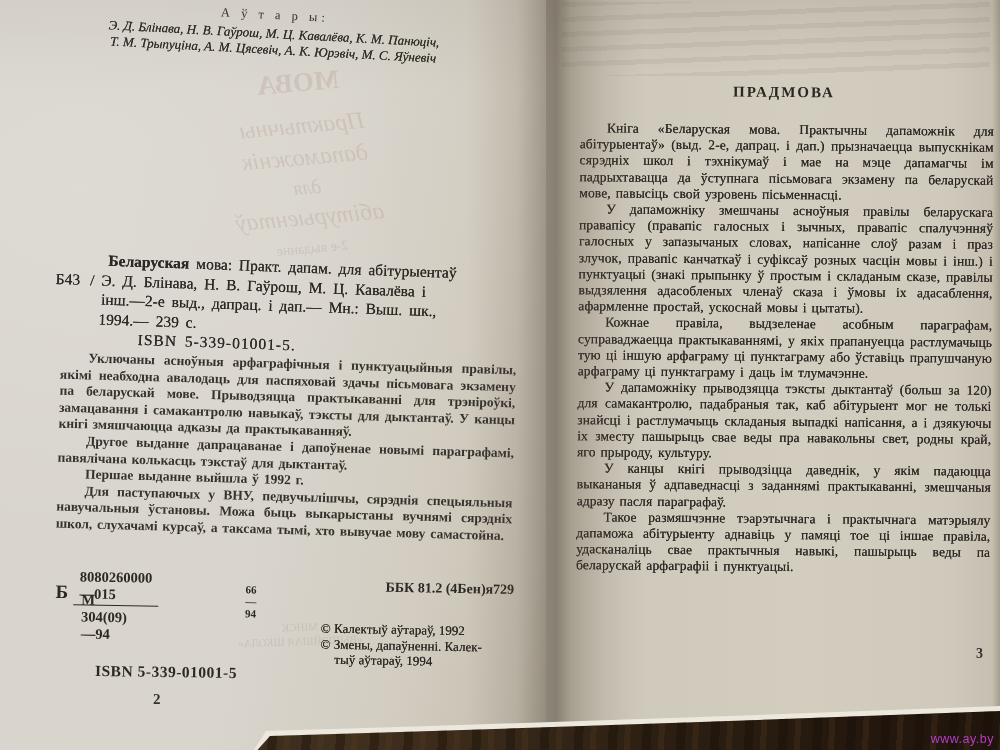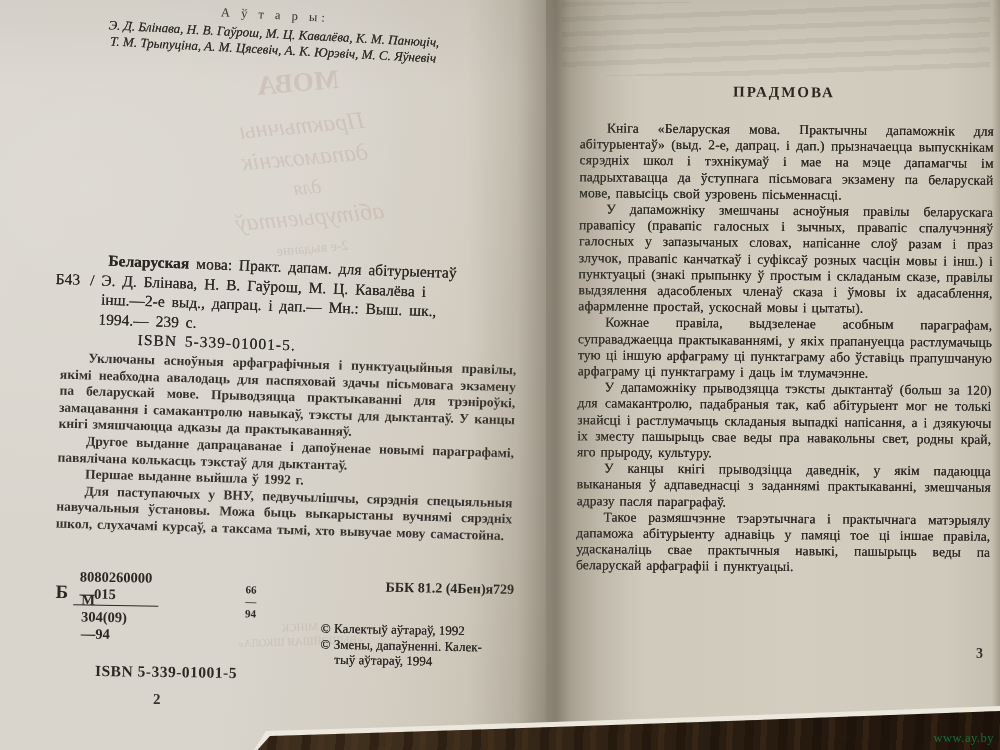--- a/index.html
+++ b/index.html
@@ -92,22 +92,22 @@
   .preface-body{left:578px;top:122px;width:414px;transform:rotate(.5deg);
     font-size:13.5px;line-height:16.2px;text-align:justify;word-spacing:1.5px;
     letter-spacing:.1px;color:#2c2a25;text-shadow:0 0 .45px #2c2a25;}
   .preface-body p{margin:0;text-indent:27px;}
   .pagenum-right{left:976px;top:646px;font-size:14px;font-weight:bold;color:#33312a;}
 
   .right-edge{position:absolute;right:0;top:0;width:8px;height:750px;
     background:linear-gradient(90deg, rgba(0,0,0,0), rgba(70,60,45,.25));}
 
   .watermark{position:absolute;right:6px;bottom:4px;z-index:10;
-    font-family:Liberation Serif, serif;font-size:12.5px;
-    color:#15803d;opacity:.8;letter-spacing:.5px;}
+    font-family:Liberation Sans, sans-serif;font-size:12.5px;
+    color:#d946ef;opacity:.8;letter-spacing:.5px;}
 </style>
 </head>
 <body>
 
 <div class="photo">
 
   <div class="page page-left">
 
     <div class="blk ghost-title">
       <div class="g0">МОВА</div>

